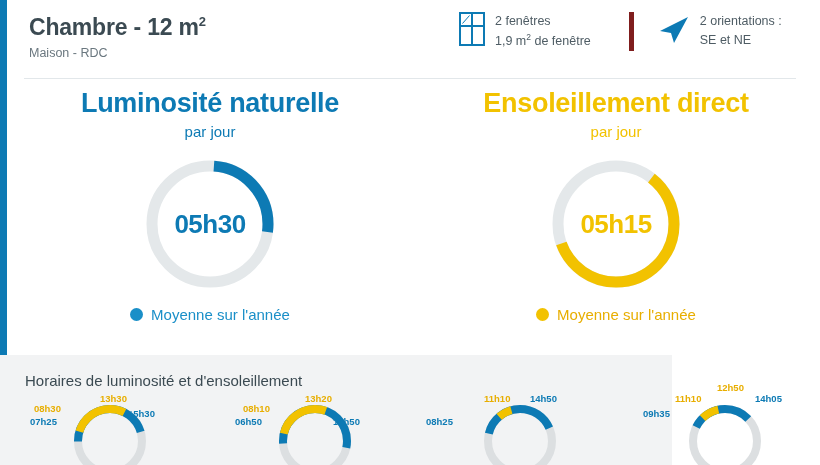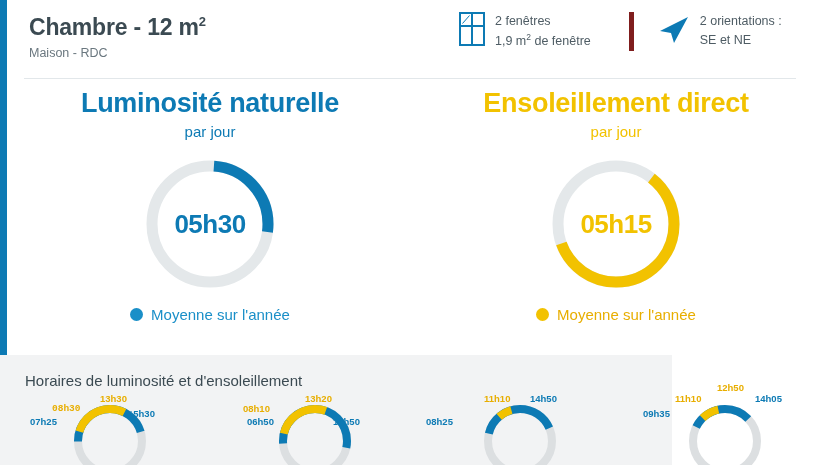--- a/index.html
+++ b/index.html
@@ -201,38 +201,38 @@
     </div>
   </div>
 
   <div class="bottom">
     <div class="bottom-title">Horaires de luminosité et d'ensoleillement</div>
 
     <div class="mini-row">
 
       <div class="mini-cell">
         <div class="mini-inner">
-          <span class="mini-lbl yellow" style="left:24px; top:4px;font-family:Liberation Mono, monospace;">08h30</span>
+          <span class="mini-lbl yellow" style="left:6px; top:4px;">08h30</span>
           <span class="mini-lbl blue" style="left:2px;  top:17px;">07h25</span>
           <span class="mini-lbl yellow" style="left:72px; top:-6px;">13h30</span>
           <span class="mini-lbl blue" style="left:100px;top:9px;">15h30</span>
           <span class="mini-donut">
             <svg viewBox="0 0 80 80" width="80" height="80">
               <circle cx="40" cy="40" r="32" fill="none" stroke="#dcdfe1" stroke-width="8"></circle>
               <circle cx="40" cy="40" r="32" fill="none" stroke="#0d7ab4" stroke-width="8" stroke-dasharray="92 109" stroke-dashoffset="-150" transform="rotate(-90 40 40)"></circle>
               <circle cx="40" cy="40" r="32" fill="none" stroke="#f2c200" stroke-width="8" stroke-dasharray="56 145" stroke-dashoffset="-160" transform="rotate(-90 40 40)"></circle>
             </svg>
           </span>
         </div>
       </div>
 
       <div class="mini-cell">
         <div class="mini-inner">
           <span class="mini-lbl yellow" style="left:10px; top:4px;">08h10</span>
-          <span class="mini-lbl blue" style="left:14px;  top:17px;">06h50</span>
+          <span class="mini-lbl blue" style="left:2px;  top:17px;">06h50</span>
           <span class="mini-lbl yellow" style="left:72px; top:-6px;">13h20</span>
           <span class="mini-lbl blue" style="left:100px;top:17px;">17h50</span>
           <span class="mini-donut">
             <svg viewBox="0 0 80 80" width="80" height="80">
               <circle cx="40" cy="40" r="32" fill="none" stroke="#dcdfe1" stroke-width="8"></circle>
               <circle cx="40" cy="40" r="32" fill="none" stroke="#0d7ab4" stroke-width="8" stroke-dasharray="110 91" stroke-dashoffset="-148" transform="rotate(-90 40 40)"></circle>
               <circle cx="40" cy="40" r="32" fill="none" stroke="#f2c200" stroke-width="8" stroke-dasharray="54 147" stroke-dashoffset="-158" transform="rotate(-90 40 40)"></circle>
             </svg>
           </span>
         </div>

